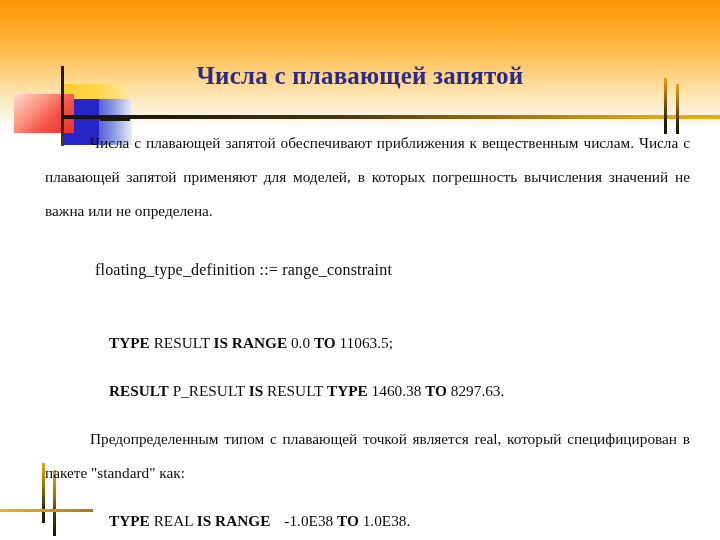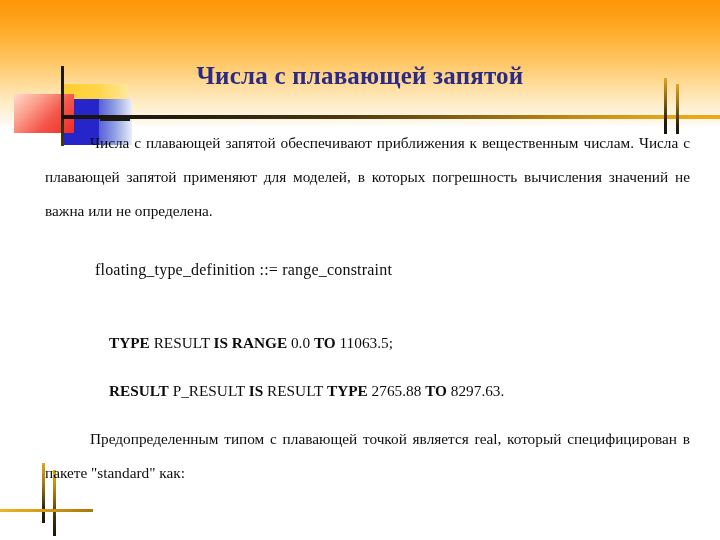--- a/index.html
+++ b/index.html
@@ -211,21 +211,22 @@
 
     <div class="spacer-lg"></div>
 
     <p class="code-line">floating_type_definition ::=  range_constraint</p>
 
     <div class="spacer-lg"></div>
 
 
     <p class="decl-line"><b>TYPE</b> <span>RESULT</span> <b>IS RANGE</b> <span>0.0</span> <b>TO</b> <span>11063.5;</span></p>
 
-    <p class="decl-line"><b>RESULT</b> <span>P_RESULT</span> <b>IS</b> <span>RESULT</span> <b>TYPE</b> <span>2765.88</span> <b>TO</b> <span>8297.63.</span></p>
+    <p class="decl-line"><b>RESULT</b> <span>P_RESULT</span> <b>IS</b> <span>RESULT</span> <b>TYPE</b> <span>1460.38</span> <b>TO</b> <span>8297.63.</span></p>
 
     <p class="para">Предопределенным типом с плавающей точкой является real, который специфицирован в пакете "standard" как:</p>
 
+    <p class="decl-line"><b>TYPE</b> <span>REAL</span> <b>IS RANGE</b><span class="gap-wide"></span><span>-1.0E38</span> <b>TO</b> <span>1.0E38.</span></p>
 
 
   </div>
 
 </div>
 
 </body></html>

